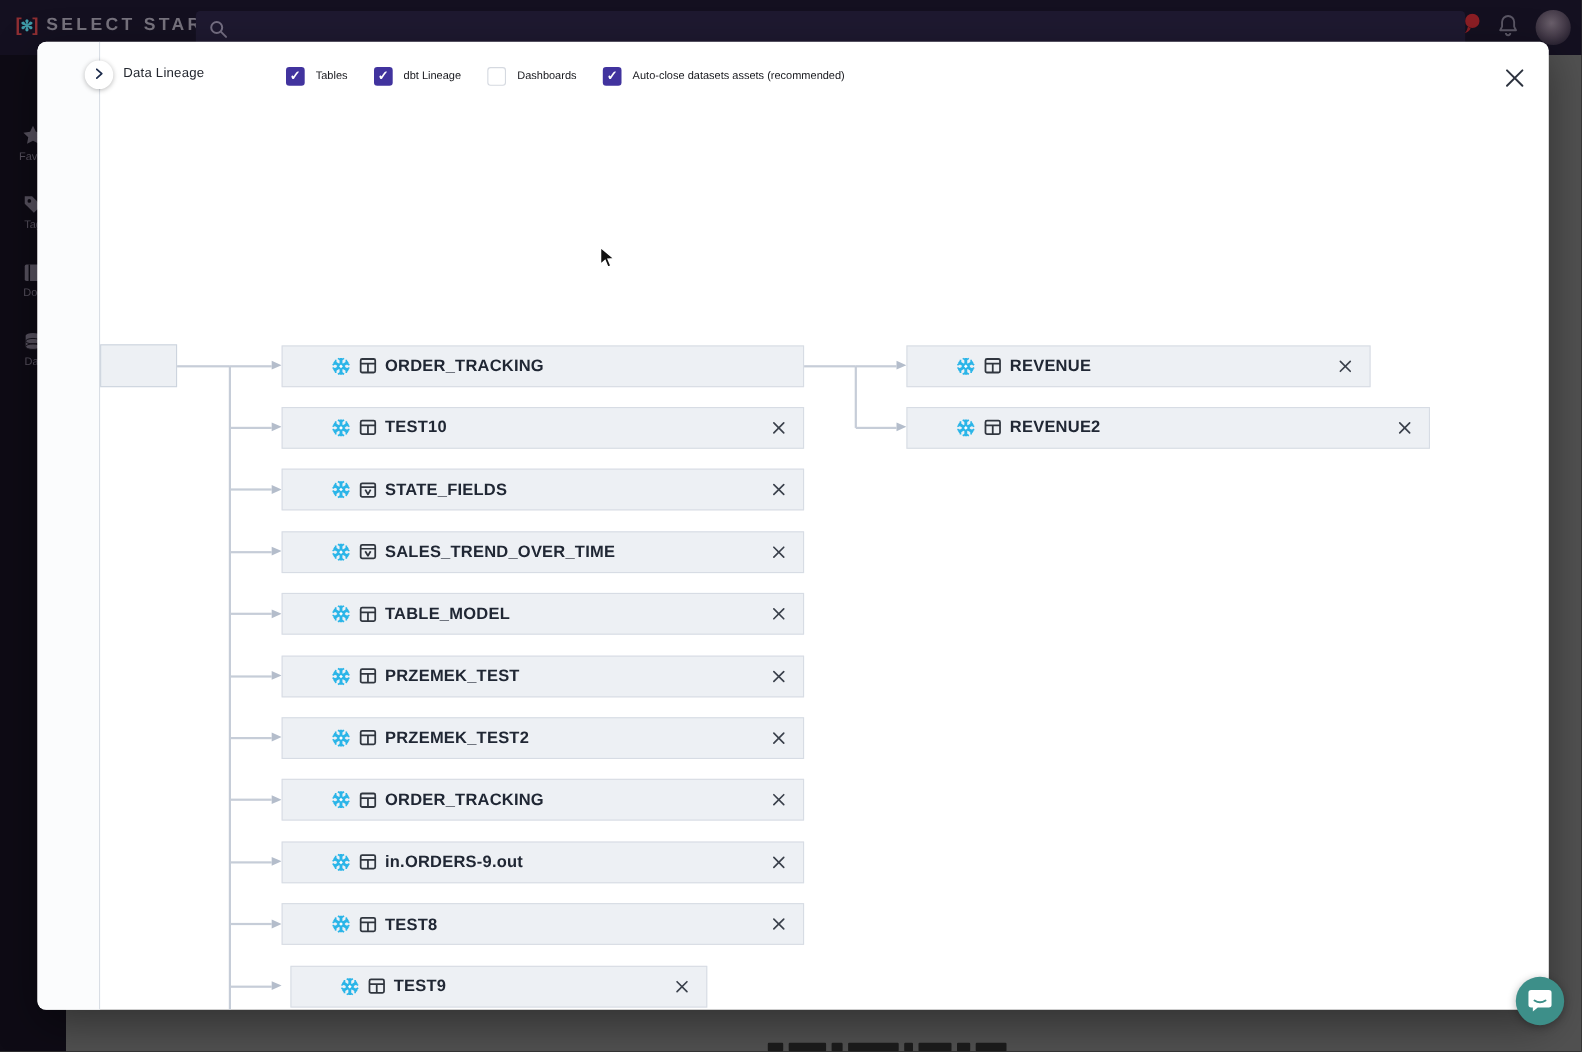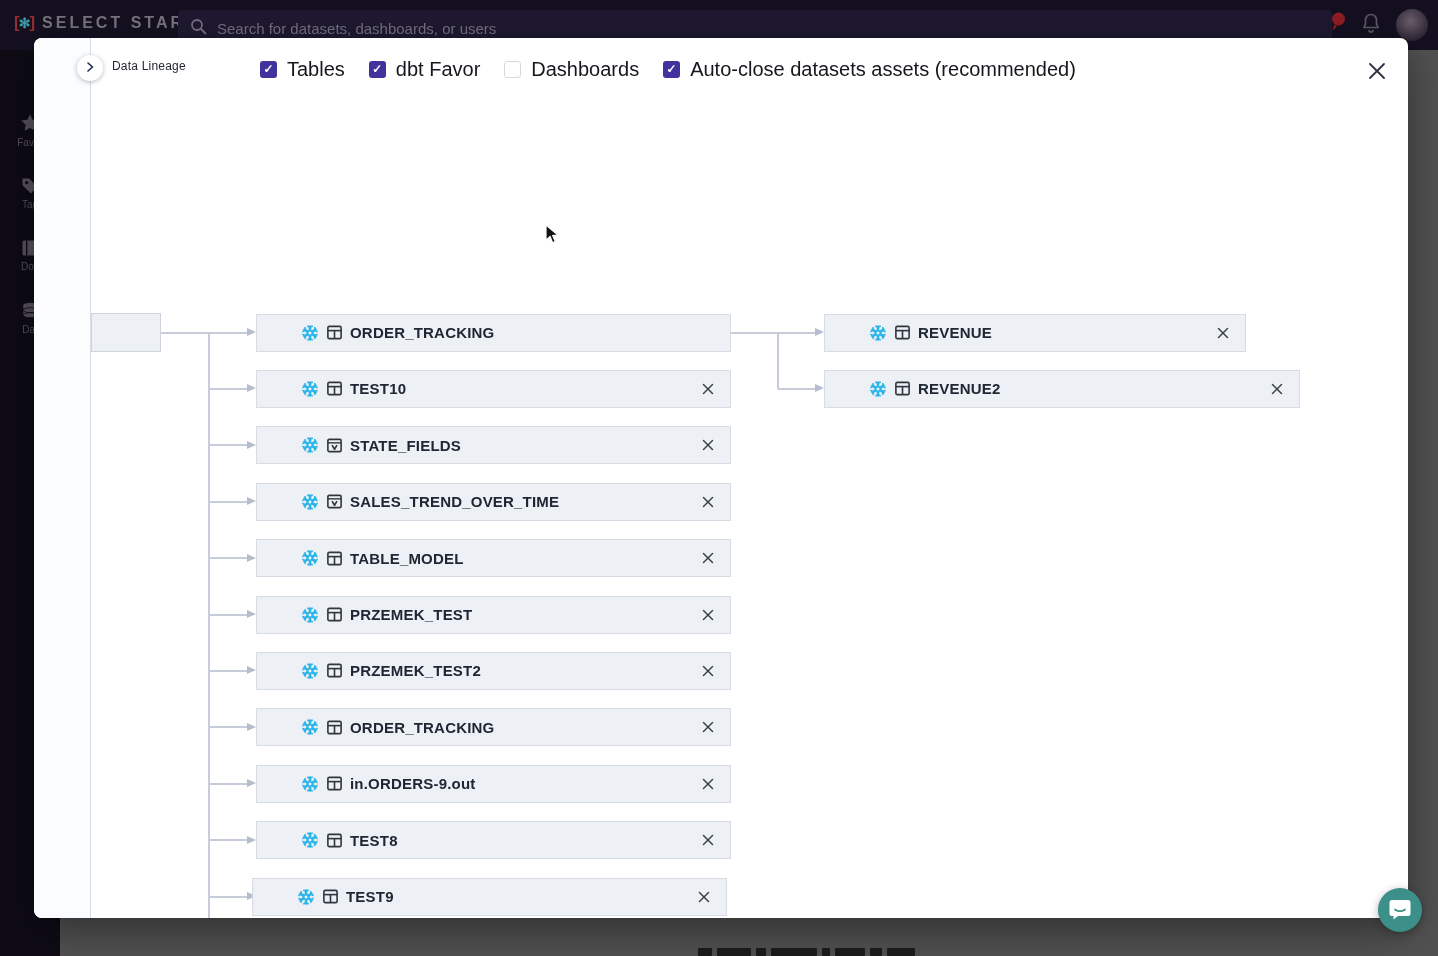--- a/index.html
+++ b/index.html
@@ -38,21 +38,21 @@
          box-shadow:0 12px 40px rgba(0,0,0,.4);z-index:3;overflow:hidden;}
   .left-strip{position:absolute;left:0;top:0;width:57px;height:880px;background:#FBFCFD;border-right:1px solid #D9DEE5;}
   .collapse-btn{position:absolute;left:43px;top:17px;width:26px;height:26px;border-radius:50%;background:#fff;
                 box-shadow:0 1px 5px rgba(0,0,0,.28);border:none;display:flex;align-items:center;justify-content:center;cursor:pointer;z-index:5;}
   .modal-title{position:absolute;left:78px;top:21px;font-size:12px;font-weight:normal;color:#23272F;letter-spacing:.2px;}
   .filters{position:absolute;left:226px;top:16px;height:30px;display:flex;align-items:center;gap:24px;}
   .filter{display:flex;align-items:center;gap:10px;cursor:pointer;}
   .cb{width:17px;height:17px;border-radius:3px;display:flex;align-items:center;justify-content:center;font-size:12px;font-weight:bold;color:#fff;}
   .cb.checked{background:var(--accent);}
   .cb.unchecked{background:#fff;border:1px solid #D5D9E0;}
-  .filter .flabel{font-size:20px;color:#16171C;}
+  .filter .flabel{font-size:10px;color:#16171C;}
   .modal-close{position:absolute;left:1331px;top:21px;width:24px;height:24px;background:none;border:none;cursor:pointer;}
 
   
   .graph{position:absolute;inset:0;}
   .node{position:absolute;height:38px;background:var(--nodebg);border:1px solid var(--nodeborder);
         display:flex;align-items:center;padding-left:44px;gap:7px;cursor:pointer;}
   .node .nlabel{font-size:15px;font-weight:bold;color:#202734;letter-spacing:.2px;white-space:nowrap;}
   .node .nclose{position:absolute;right:13px;top:50%;transform:translateY(-50%);width:18px;height:18px;background:none;border:none;cursor:pointer;display:flex;align-items:center;justify-content:center;}
   .stub-node{position:absolute;left:57px;top:275px;width:70px;height:39px;background:var(--nodebg);border:1px solid #CDD4DE;cursor:pointer;}
   .hline{position:absolute;height:2px;background:var(--line);}
@@ -85,21 +85,20 @@
       <span class="logo-mark">[<span class="ast">✻</span>]</span>
       <span class="logo-text">SELECT STAR</span>
     </div>
     <div class="search">
       <span>
         <svg width="17" height="17" viewBox="0 0 17 17">
             <circle cx="7" cy="7" r="5" fill="none" stroke="#756F83" stroke-width="1.8"></circle>
             <line x1="11" y1="11" x2="15.5" y2="15.5" stroke="#756F83" stroke-width="1.8" stroke-linecap="round"></line>
           </svg>
       </span>
-      <input placeholder="Search for datasets, dashboards, or users" style="">
     </div>
     <div class="topbar-right">
       <span style="cursor:pointer;">
         <svg width="16" height="22" viewBox="0 0 16 22">
             <circle cx="8.5" cy="7" r="6.5" fill="#8C1E24"></circle>
             <path d="M4.5,12 Q3.5,16.5 1.5,18 Q5,17.5 7,14" fill="#8C1E24"></path>
           </svg>
       </span>
       <span style="cursor:pointer;">
         <svg width="22" height="24" viewBox="0 0 22 24">
@@ -162,21 +161,21 @@
       </span>
     </button>
     <div class="modal-title">Data Lineage</div>
     <div class="filters" id="filters">
         <div class="filter">
           <span class="cb checked">✓</span>
           <span class="flabel">Tables</span>
         </div>
         <div class="filter">
           <span class="cb checked">✓</span>
-          <span class="flabel">dbt Favor</span>
+          <span class="flabel">dbt Lineage</span>
         </div>
         <div class="filter">
           <span class="cb unchecked"></span>
           <span class="flabel">Dashboards</span>
         </div>
         <div class="filter">
           <span class="cb checked">✓</span>
           <span class="flabel">Auto-close datasets assets (recommended)</span>
         </div>
       </div>
@@ -739,21 +738,21 @@
             <span style="display: inline-flex;">
               <svg width="14" height="14" viewBox="0 0 14 14">
                 <line x1="2.5" y1="2.5" x2="11.5" y2="11.5" stroke="#3A404B" stroke-width="1.5" stroke-linecap="round"></line>
                 <line x1="11.5" y1="2.5" x2="2.5" y2="11.5" stroke="#3A404B" stroke-width="1.5" stroke-linecap="round"></line>
               </svg>
             </span>
           </button>
         </div>
         <div class="hline" style="left: 175px; top: 857.5px; width: 38px;"></div>
         <div class="arrowhead" style="left: 213px; top: 854px;"></div>
-        <div class="node" style="left: 218px; width: 475px; top: 839.5px;">
+        <div class="node" style="left: 230px; width: 379px; top: 839.5px;">
           <span style="display: inline-flex;">
             <svg width="18" height="18" viewBox="0 0 18 18">
               <g transform="rotate(0 9 9)">
                 <line x1="9" y1="9" x2="9" y2="1.4" stroke="#2BB5E8" stroke-width="2.6"></line>
                 <line x1="9" y1="3.4" x2="6.2" y2="1.8" stroke="#2BB5E8" stroke-width="1.5"></line>
                 <line x1="9" y1="3.4" x2="11.8" y2="1.8" stroke="#2BB5E8" stroke-width="1.5"></line>
               </g>
               <g transform="rotate(60 9 9)">
                 <line x1="9" y1="9" x2="9" y2="1.4" stroke="#2BB5E8" stroke-width="2.6"></line>
                 <line x1="9" y1="3.4" x2="6.2" y2="1.8" stroke="#2BB5E8" stroke-width="1.5"></line>

